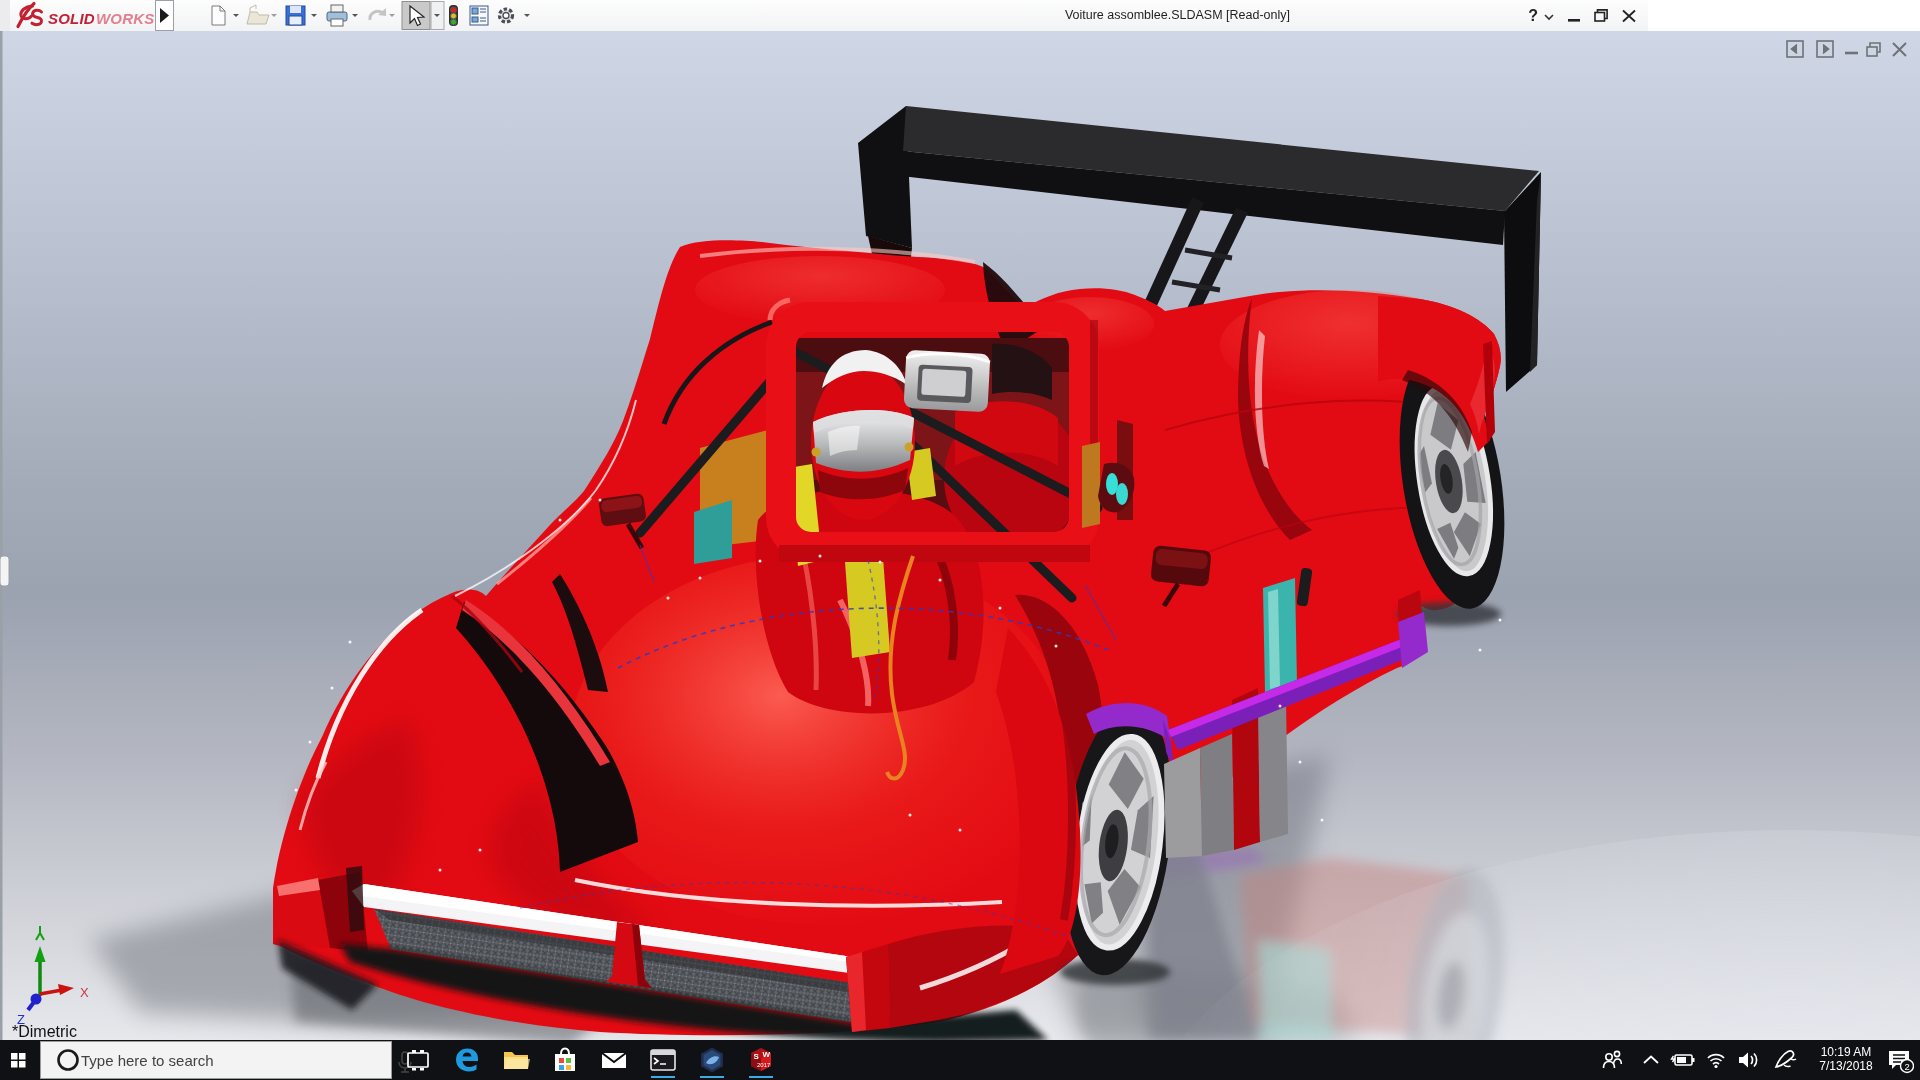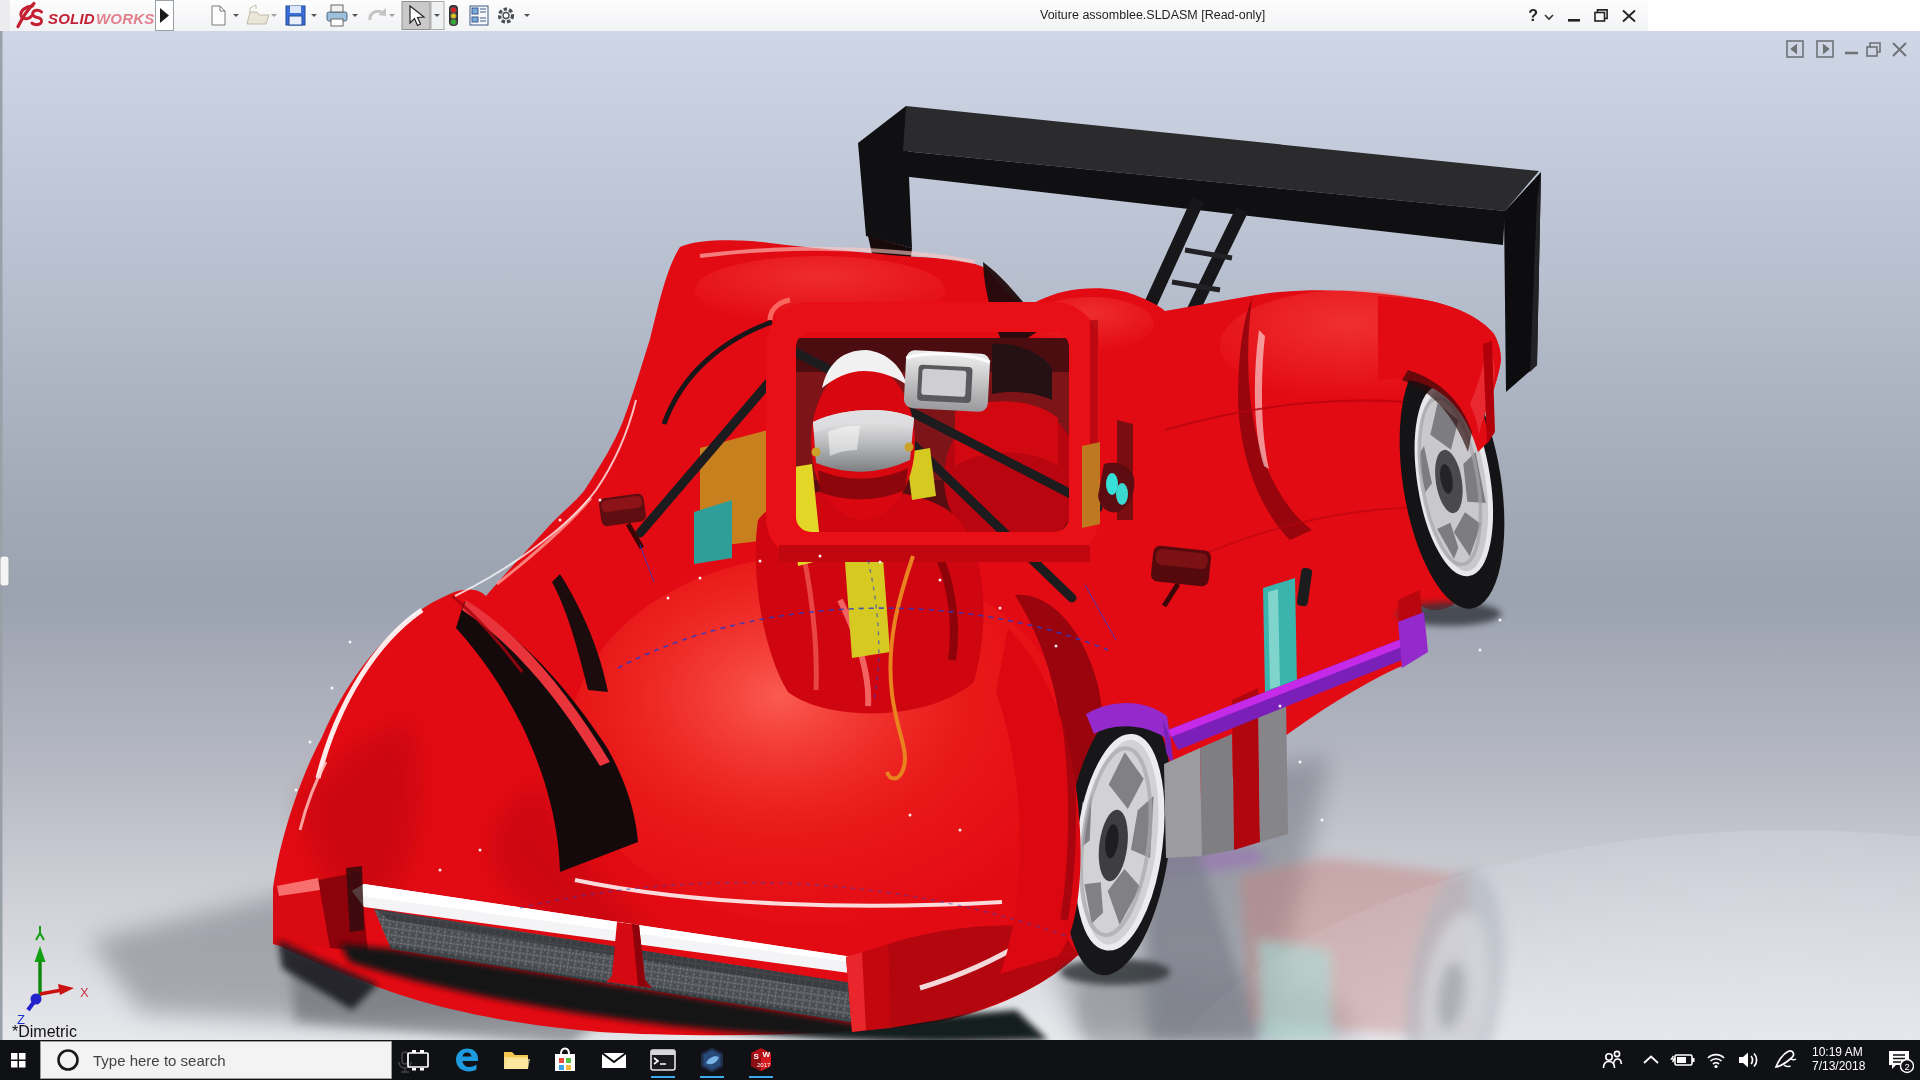--- a/index.html
+++ b/index.html
@@ -1,24 +1,24 @@
 <!DOCTYPE html>
 <html><head><meta charset="utf-8"><style>
 html,body{margin:0;padding:0;width:1920px;height:1080px;overflow:hidden;font-family:"Liberation Sans",sans-serif;background:#fff}
 .abs{position:absolute}
 #toolbar{position:absolute;left:0;top:0;width:1648px;height:31px;background:linear-gradient(#fdfdfd,#f2f3f5);border-bottom:1px solid #c7cbd1}
-#title{position:absolute;top:8px;left:1040px;width:250px;text-align:left;font-size:12.5px;color:#1f1f1f}
+#title{position:absolute;top:8px;left:1040px;width:250px;text-align:right;font-size:12.5px;color:#1f1f1f}
 #winbtns{position:absolute;top:0;right:0;height:31px;display:flex;align-items:center;color:#222}
 #vp{position:absolute;left:0;top:31px}
 #taskbar{position:absolute;left:0;top:1040px;width:1920px;height:40px;background:#101114}
 #search{position:absolute;left:40px;top:1041px;width:352px;height:38px;background:#f3f3f3;border:1px solid #9a9a9a;box-sizing:border-box;display:flex;align-items:center}
-#search span{color:#424242;font-size:15px;margin-left:12px}
+#search span{color:#424242;font-size:15px;}
 .tico{position:absolute;top:1040px;width:48px;height:40px;display:flex;align-items:center;justify-content:center}
 .tray{position:absolute;top:1040px;height:40px;display:flex;align-items:center;justify-content:center}
-#clock{position:absolute;top:1040px;left:1812px;width:68px;height:40px;color:#fff;font-size:12px;text-align:left;line-height:14px;padding-top:5px;box-sizing:border-box}
+#clock{position:absolute;top:1040px;left:1812px;width:68px;height:40px;color:#fff;font-size:12px;text-align:center;line-height:14px;padding-top:5px;box-sizing:border-box}
 </style></head><body>
 <div id="toolbar">
 <svg class="abs" style="left:0;top:0" width="540" height="31" viewBox="0 0 540 31">
  <rect x="0" y="0" width="10" height="31" fill="#ececee"></rect>
  <g fill="#c8202f">
   <g fill="none" stroke="#c32032" stroke-linecap="round">
   <path d="M18 26.5 C22.5 17.5 28.5 8.5 34 3.5" stroke-width="3.2"></path>
   <path d="M32.5 6 C25 6.5 20 11 21 15.5 C22 19.5 28 20 31.5 16" stroke-width="3"></path>
   <path d="M41.5 12 C39 9.5 34 9.8 32.8 12.8 C31.8 15.3 34.5 17 37.5 17.5 C40.5 18 42.3 19.8 41.3 22.3 C40.2 25 35 25.4 32 23.2" stroke-width="3"></path>
   <text x="48" y="24" font-size="15" font-weight="bold" font-style="italic" letter-spacing="0.2" fill="#c32033" stroke="none" font-family="Liberation Sans,sans-serif">SOLID</text>

